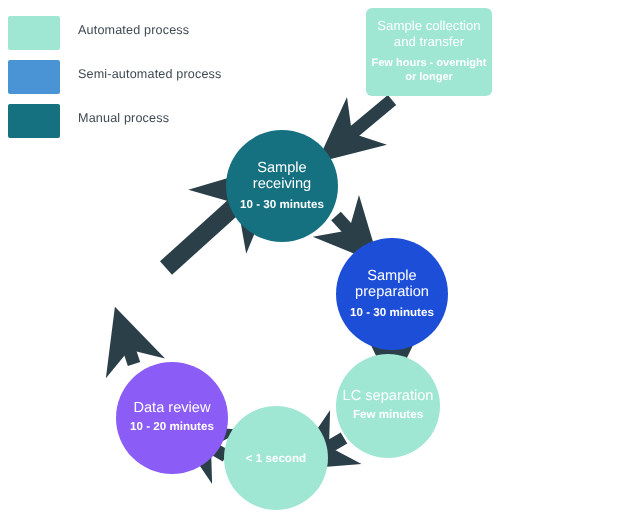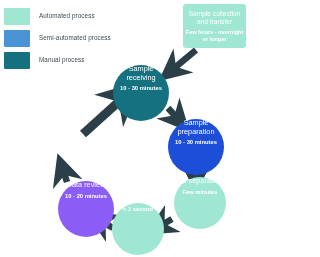--- a/index.html
+++ b/index.html
@@ -90,20 +90,21 @@
     z-index: 1;
   }
 
   
   .node {
     position: absolute;
     border-radius: 50%;
     display: flex;
     flex-direction: column;
     align-items: center;
+    justify-content: center;
     text-align: center;
     box-sizing: border-box;
     z-index: 3;
     padding: 0 3px;
   }
   .node-label {
     font-size: 7.3px;
     line-height: 1.18;
     color: #ffffff;
   }
@@ -169,21 +170,21 @@
   <div class="node" style="left:113px; top:65px; width:56px; height:56px; background:#15707f">
     <div class="node-label">Sample receiving</div>
     <div class="node-time">10 - 30 minutes</div>
   </div>
 
   <div class="node" style="left:168px; top:119px; width:56px; height:56px; background:#1d4ed8">
     <div class="node-label">Sample preparation</div>
     <div class="node-time">10 - 30 minutes</div>
   </div>
 
-  <div class="node" style="left:174px; top:177px; width:52px; height:52px; background:#9fe7d3">
+  <div class="node" style="left:168px; top:177px; width:52px; height:52px; background:#9fe7d3">
     <div class="node-label">LC separation</div>
     <div class="node-time">Few minutes</div>
   </div>
 
   <div class="node" style="left:112px; top:203px; width:52px; height:52px; background:#9fe7d3">
     <div class="node-time">&lt; 1 second</div>
   </div>
 
   <div class="node" style="left:58px; top:181px; width:56px; height:56px; background:#8b5cf6">
     <div class="node-label">Data review</div>

